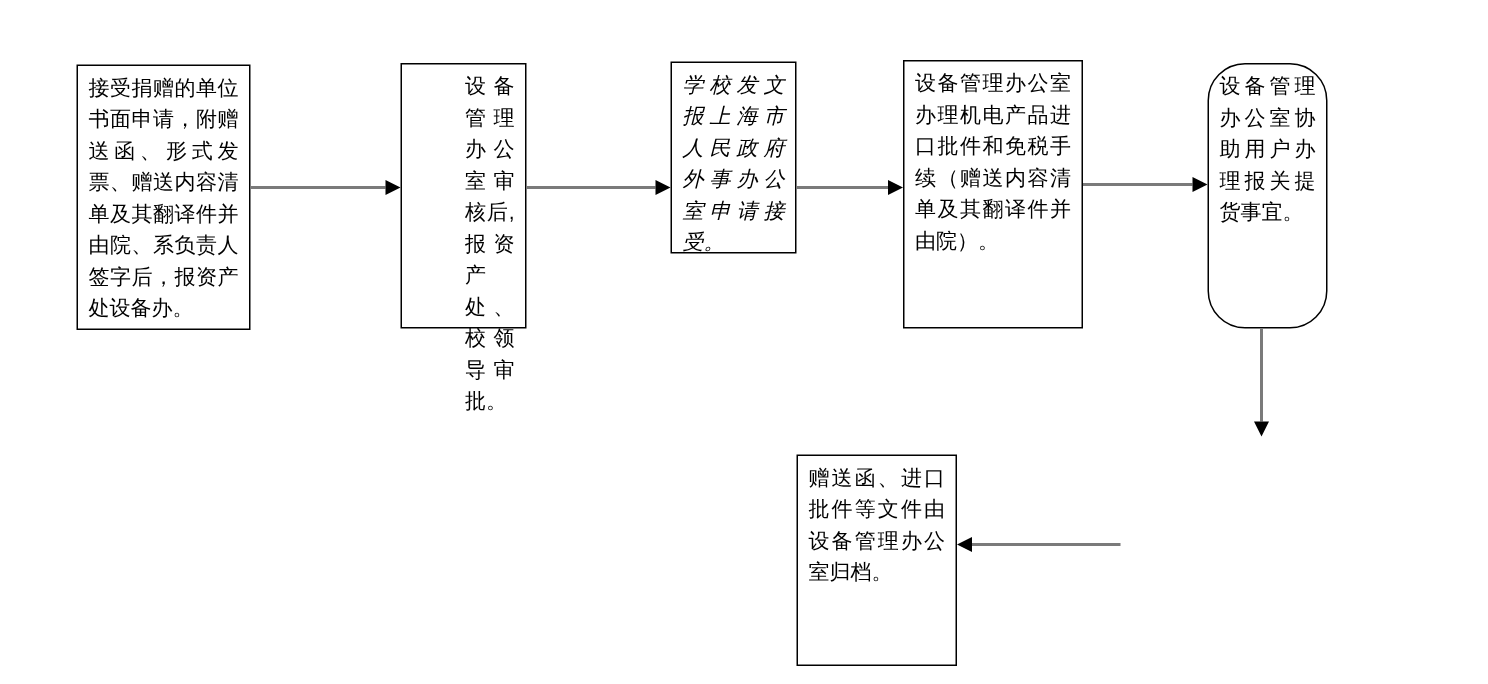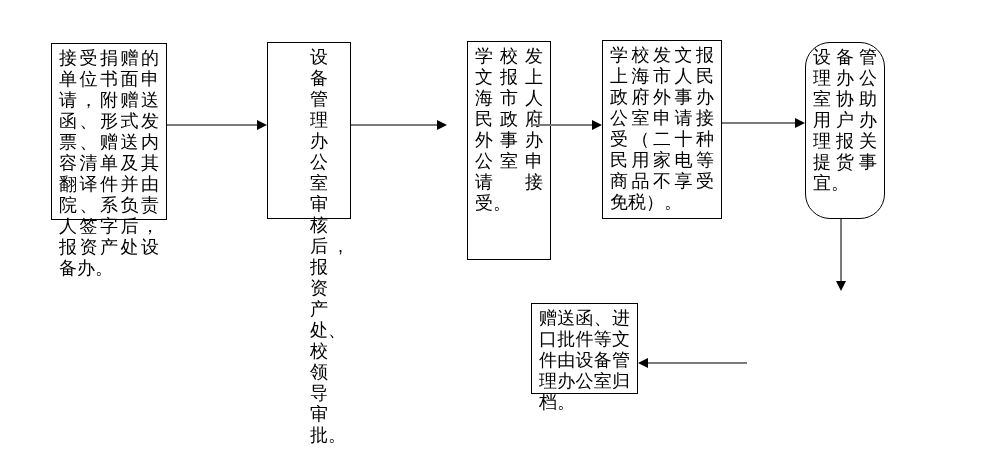--- a/index.html
+++ b/index.html
@@ -14,35 +14,35 @@
     background: #ffffff;
     font-family: "Liberation Sans", "DejaVu Sans", sans-serif;
     overflow: hidden;
   }
   .box {
     position: absolute;
     box-sizing: border-box;
     border: 1px solid #000000;
     background: #ffffff;
     color: #000000;
-    font-size: 18px;
+    font-size: 14px;
     line-height: 21px;
     text-align: justify;
     text-justify: inter-character;
     padding: 4px 7px 0 7px;
     word-break: break-all;
     line-break: strict;
   }
   .b1 { left: 51px;  top: 43px;  width: 116px; height: 177px; }
   .b2 { left: 267px; top: 42px;  width: 84px;  height: 177px; padding-left: 42px; }
-  .b3 { left: 467px; top: 41px;  width: 84px;  height: 219px; }
+  .b3 { left: 447px; top: 41px;  width: 84px;  height: 128px; font-style: italic; }
   .b4 { left: 602px; top: 40px;  width: 120px; height: 179px; }
   .b5 { left: 805px; top: 42px;  width: 80px;  height: 177px; border-radius: 25px; }
   .b6 { left: 747px; top: 291px; width: 155px; height: 142px; padding: 5px 6px 0 6px; }
-  .b7 { left: 531px; top: 303px; width: 107px; height: 91px; }
+  .b7 { left: 531px; top: 303px; width: 107px; height: 141px; }
 
   .shaft-h {
     position: absolute;
     height: 2px;
     background: #7a7a7a;
   }
   .shaft-v {
     position: absolute;
     width: 2px;
     background: #7a7a7a;
@@ -69,21 +69,21 @@
   }
 </style>
 </head>
 <body>
 
 <div class="canvas">
 
   <div class="box b1">接受捐赠的单位书面申请，附赠送函、形式发票、赠送内容清单及其翻译件并由院、系负责人签字后，报资产处设备办。</div>
   <div class="box b2">设备管理办公室审核后,报资产处、校领导审批。</div>
   <div class="box b3">学校发文报上海市人民政府外事办公室申请接受。</div>
-  <div class="box b4">学校发文报上海市人民政府外事办公室申请接受（二十种民用家电等商品不享受免税）。</div>
+  <div class="box b4">设备管理办公室办理机电产品进口批件和免税手续（赠送内容清单及其翻译件并由院）。</div>
   <div class="box b5">设备管理办公室协助用户办理报关提货事宜。</div>
   <div class="box b7">赠送函、进口批件等文件由设备管理办公室归档。</div>
 
   <div>
     <div class="shaft-h" style="left:167px; top:124px; width:90px;"></div>
     <div class="head head-right" style="left:257px; top:120px;"></div>
   </div>
 
   <div>
     <div class="shaft-h" style="left:351px; top:124px; width:86px;"></div>

